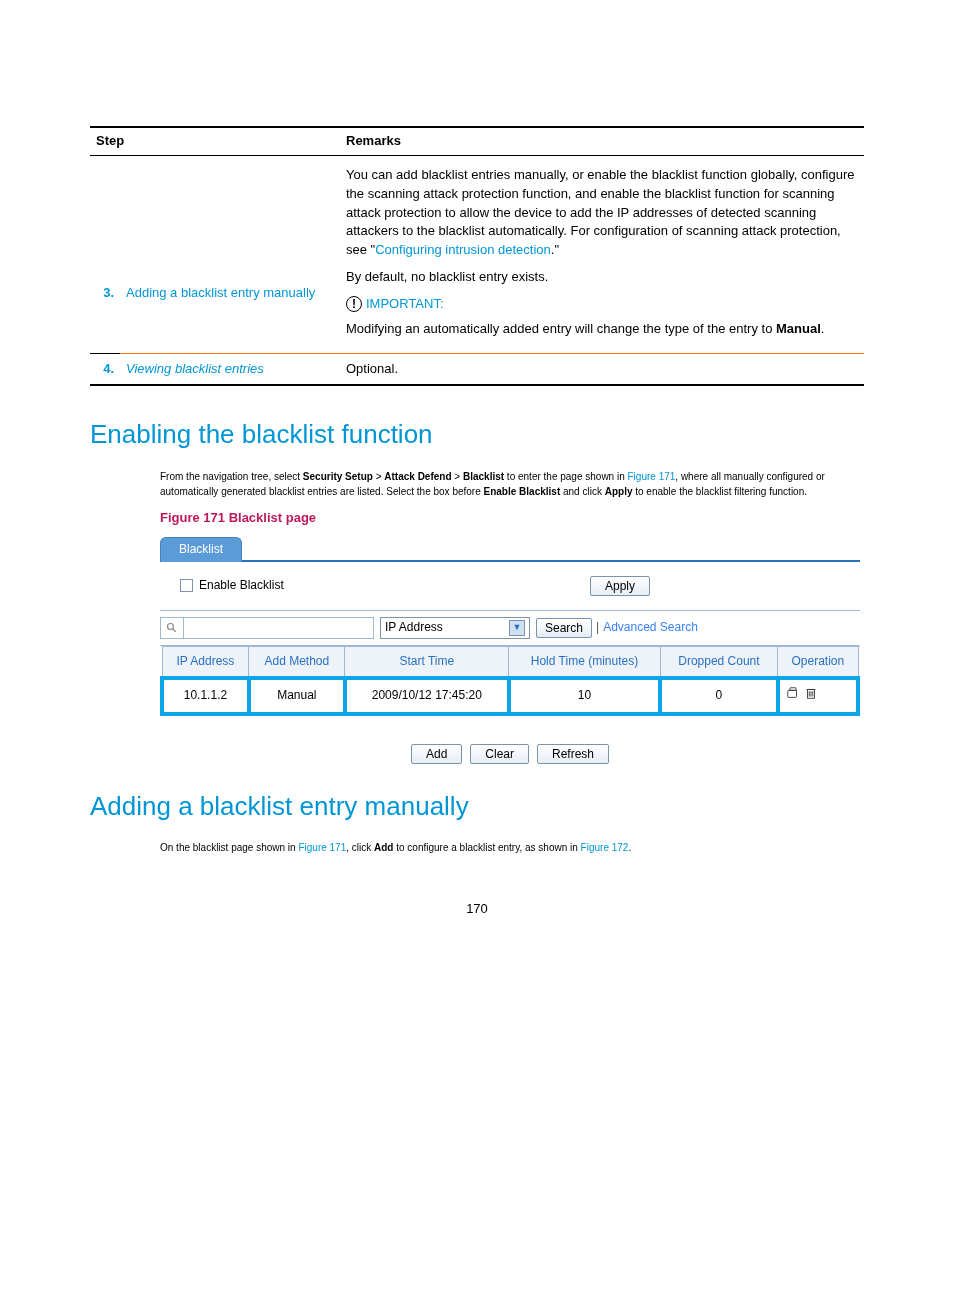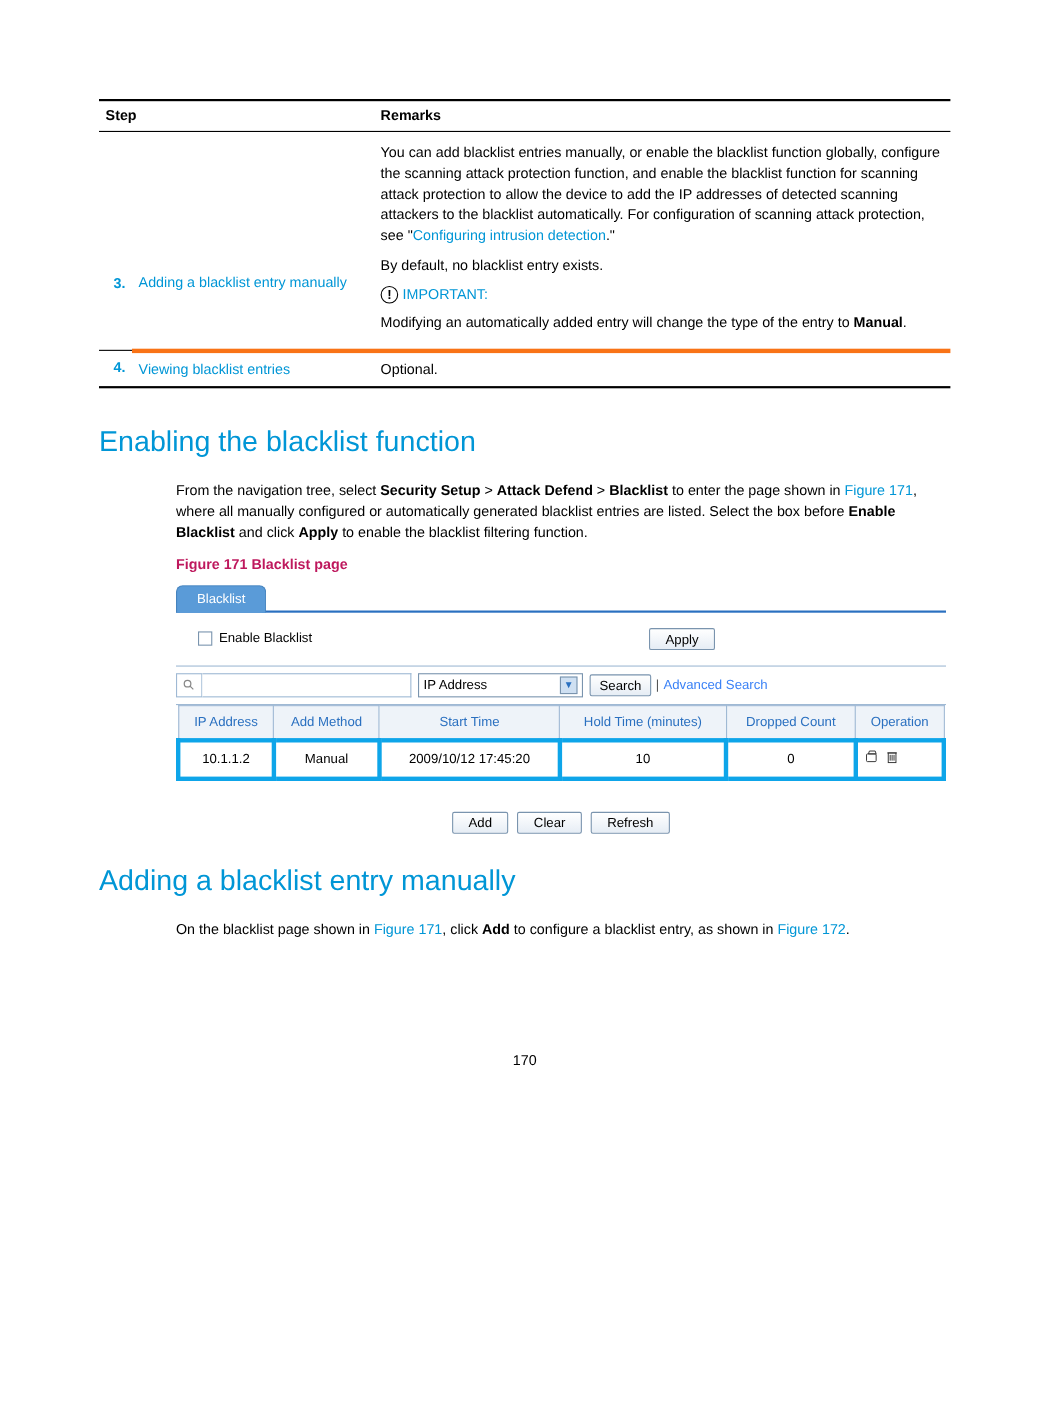--- a/index.html
+++ b/index.html
@@ -12,51 +12,52 @@
     margin: 0 auto;
     padding: 90px 90px 40px 90px;
     line-height: 1.45;
   }
   .steps-table {
     width: 100%;
     border-collapse: collapse;
     border-top: 2px solid #000;
     border-bottom: 2px solid #000;
     margin-bottom: 30px;
+    margin-top: 36px;
   }
   .steps-table th {
     text-align: left;
     font-weight: bold;
     padding: 4px 6px;
     border-bottom: 1px solid #000;
     font-size: 13px;
   }
   .steps-table td {
     padding: 6px;
     vertical-align: top;
-    border-bottom: 4px solid #f97316;
+    border-bottom: 1px solid #f97316;
     font-size: 13px;
   }
   .steps-table td.num { text-align: right; width: 30px; font-weight: bold; color: #0096d6; }
   .steps-table td.step-name { width: 220px; color: #0096d6; vertical-align: bottom;}
   .remarks p { margin: 4px 0 8px; }
   .link { color: #0096d6; }
   .imp-wrap { color: #0096d6; font-size: 13px; margin: 6px 0; display: flex; align-items: center; gap: 4px;}
   .imp-icon {
     display:inline-block; width:16px; height:16px; border:1.5px solid #000; border-radius:50%;
     font-weight:bold; font-size:12px; line-height:14px; text-align:center; color:#000;
   }
   h2.section-h {
     font-family: Arial, sans-serif;
     font-weight: normal;
     font-size: 26px;
     color: #0096d6;
     margin: 20px 0 16px 0;
   }
-  .body-para { margin: 0 0 10px 70px; font-size: 13px; }
+  .body-para { margin: 0 0 10px 70px; font-size: 10px; }
   .body-para .b { font-weight: bold; }
   .fig-caption { color: #be185d; font-weight: bold; font-size: 13px; margin: 10px 0 6px 70px;}
   
   .figure {
     margin-left: 70px;
     width: 700px;
     font-family: Tahoma, Arial, sans-serif;
     font-size: 12px;
     color: #000;
     margin-bottom: 24px;
@@ -105,21 +106,21 @@
   .grid th {
     background: #eef3f9; color:#2a70c0; font-weight:normal;
     border:1px solid #9fb9d4; padding:6px 4px; font-size:12px; text-align:center;
   }
   .grid td {
     border:4px solid #0ea5e9; padding:6px 6px; font-size:12px; text-align:center;
   }
   .op-icons { display:flex; gap:4px; }
   .op-icons svg { width:14px; height:14px; }
   .btn-row { display:flex; gap:8px; justify-content:center; margin-top:28px; }
-  .page-num { text-align:center; margin-top:100px; font-size:13px;}
+  .page-num { text-align:center; margin-top:44px; font-size:13px;}
 </style>
 </head>
 <body>
 
 <table class="steps-table">
   <thead>
     <tr>
       <th colspan="2">Step</th>
       <th>Remarks</th>
     </tr>
@@ -137,21 +138,21 @@
           <span class="imp-icon">!</span>
           <span>IMPORTANT:</span>
         </div>
         <p>
           <span>Modifying an automatically added entry will change the type of the entry to </span><b>Manual</b><span>.</span>
         </p>
       </td>
     </tr>
     <tr>
       <td class="num" style="border-bottom:none;">4.</td>
-      <td class="step-name" style="vertical-align:middle; border-bottom:none;">Viewing blacklist entries</td>
+      <td class="step-name" style="vertical-align:middle; border-bottom:none;font-style:italic;">Viewing blacklist entries</td>
       <td style="border-bottom:none;">Optional.</td>
     </tr>
   </tbody>
 </table>
 
 <h2 class="section-h">Enabling the blacklist function</h2>
 <p class="body-para">
   <span>From the navigation tree, select </span><span class="b">Security Setup</span><span> &gt; </span><span class="b">Attack Defend</span><span> &gt; </span><span class="b">Blacklist</span><span> to enter the page shown in </span><span class="link">Figure 171</span><span>, where all manually configured or automatically generated blacklist entries are listed. Select the box before </span><span class="b">Enable Blacklist</span><span> and click </span><span class="b">Apply</span><span> to enable the blacklist filtering function.</span>
 </p>
 

